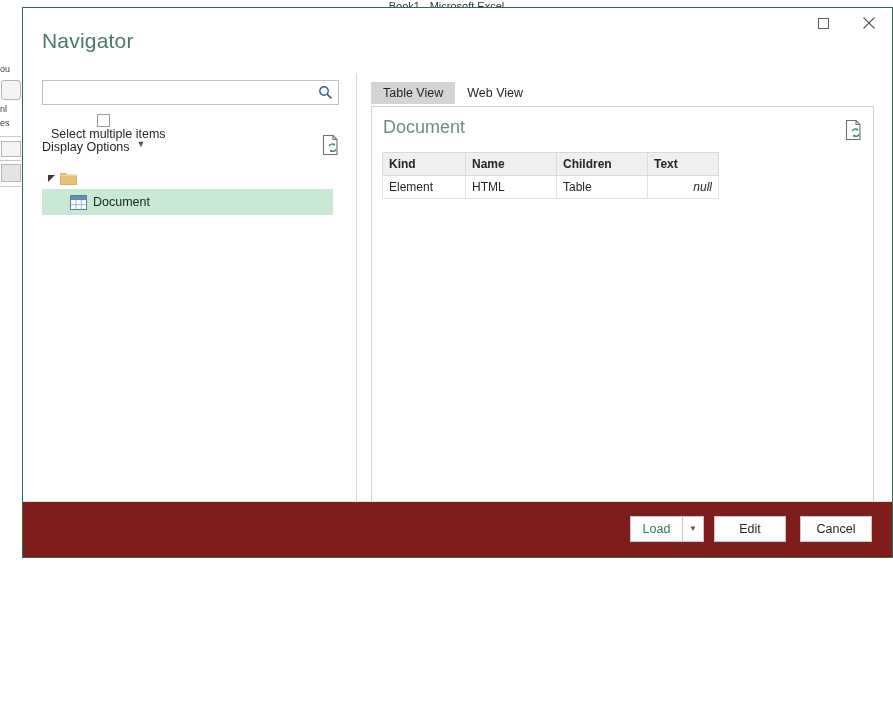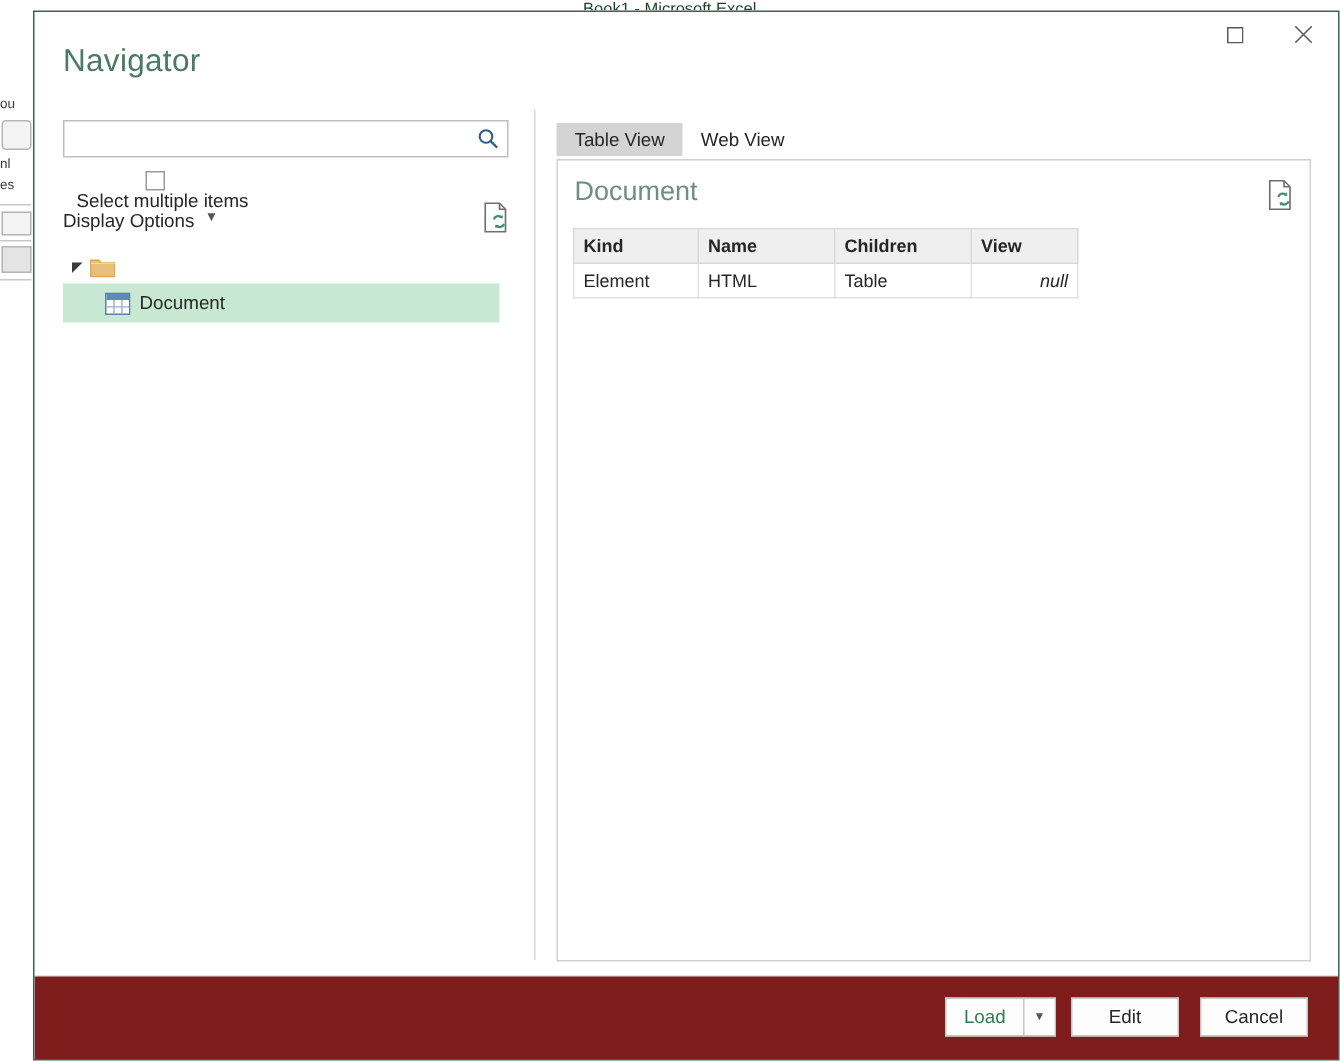--- a/index.html
+++ b/index.html
@@ -64,21 +64,21 @@
     border: 1px solid #b5b5b5;
     background: #f4f4f4;
   }
 
   
   #navigator-dialog {
     position: absolute;
     left: 22px;
     top: 7px;
     width: 871px;
-    height: 700px;
+    height: 551px;
     background: #ffffff;
     border: 1px solid #2f6b4f;
     box-sizing: border-box;
     overflow: hidden;
   }
 
   
   #win-controls {
     position: absolute;
     right: 0; top: 0;
@@ -503,21 +503,21 @@
           <path d="M9.4 18.2 L9.1 15.8 L11.5 16.2 Z" fill="#3f8f6f"></path>
         </svg>
       </div>
 
       <table id="preview-table">
         <thead>
           <tr>
             <th class="col-kind">Kind</th>
             <th class="col-name">Name</th>
             <th class="col-children">Children</th>
-            <th class="col-text">View</th>
+            <th class="col-text">Text</th>
           </tr>
         </thead>
         <tbody>
           <tr>
             <td class="col-kind">Element</td>
             <td class="col-name">HTML</td>
             <td class="col-children">Table</td>
             <td class="col-text null-cell">null</td>
           </tr>
         </tbody>

